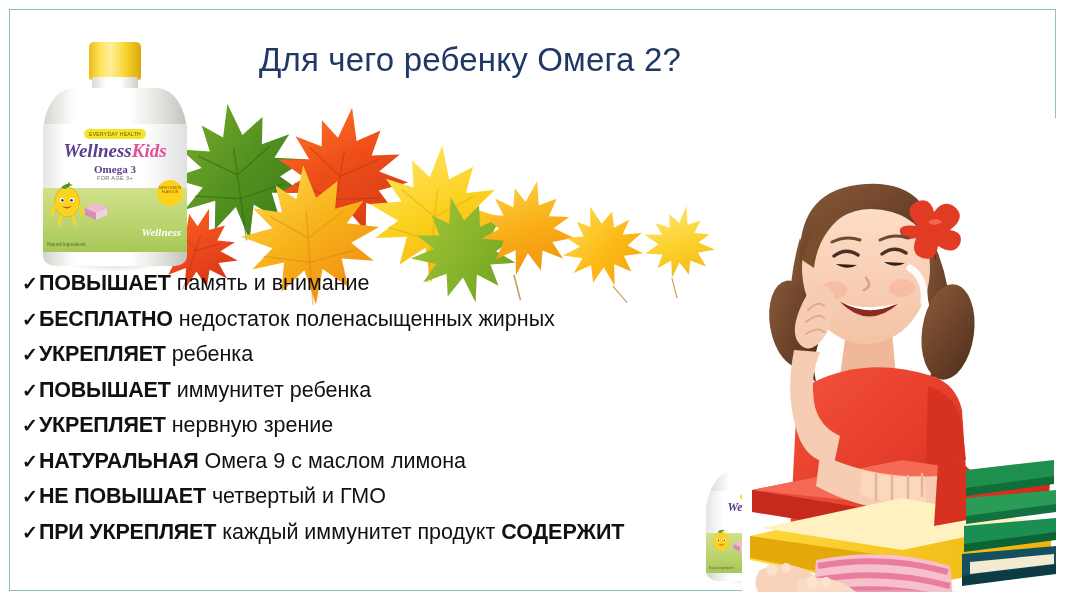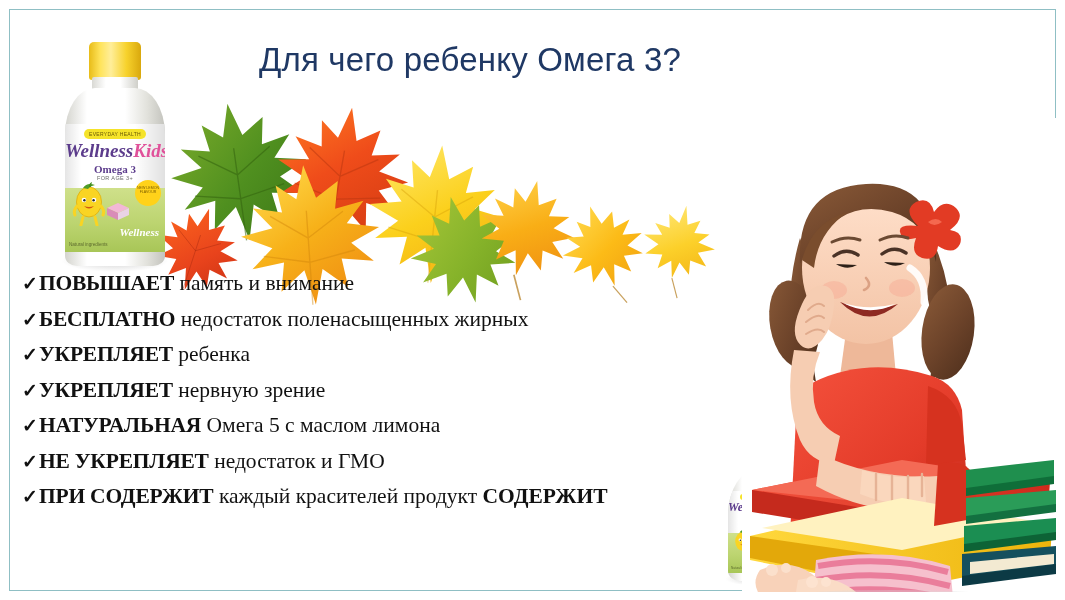--- a/index.html
+++ b/index.html
@@ -76,21 +76,21 @@
 
   
   #bullets {
     position: absolute;
     left: 22px;
     top: 266px;
     width: 730px;
   }
   .bullet-line {
     display: block;
-    font-family: Liberation Serif, serif;
+    font-family: Liberation Sans, sans-serif;
     font-size: 21.5px;
     line-height: 34.5px;
     color: #111111;
     white-space: nowrap;
   }
   .bullet-line .check {
     font-size: 19px;
     font-weight: 700;
     color: #111111;
     margin-right: 1px;
@@ -128,20 +128,21 @@
     background: linear-gradient(to right,#d9d9d4 0%, #ffffff 30%, #ffffff 62%, #cfcfc9 100%);
     border-radius: 2px;
   }
   .bottle .body {
     position: absolute;
     left: 50%;
     transform: translateX(-50%);
     background: linear-gradient(to right,#d4d4ce 0%, #ffffff 22%, #ffffff 60%, #e2e2dc 82%, #c3c3bd 100%);
     border-radius: 30px 30px 12px 12px / 46px 46px 10px 10px;
     overflow: hidden;
+    padding-left: 44px;
   }
   .bottle .label {
     position: absolute;
     left: 0; right: 0;
     background: linear-gradient(to right, rgba(0,0,0,0.10) 0%, rgba(255,255,255,0) 16%, rgba(255,255,255,0) 70%, rgba(0,0,0,0.12) 100%), #ffffff;
   }
   .bottle .label-green {
     position: absolute; left: 0; right: 0; bottom: 0;
     background: linear-gradient(to bottom, #cfe08a 0%, #bcd470 55%, #a8c657 100%);
   }
@@ -558,40 +559,43 @@
         <path d="M220 436 l94 -8 l0 22 l-94 12z" fill="#15505e"></path>
         <path d="M220 458 l94 -12 l0 10 l-94 12z" fill="#0c3a45"></path>
         <path d="M228 444 l84 -8 l0 10 l-84 10z" fill="#f3ead2"></path>
       </g>
 
       <ellipse cx="150" cy="486" rx="150" ry="14" fill="#d9d9d9" opacity="0.35"></ellipse>
     </svg>
   </div>
 
   <div class="title-block">
-    <div class="main-title">Для чего ребенку Омега 3?</div>
+    <div class="main-title">Для чего ребенку Омега 2?</div>
   </div>
 
   <div id="bullets">
     <div class="bullet-line">
       <span class="check">✓</span><span class="lead">ПОВЫШАЕТ</span><span class="rest"> память и внимание</span>
     </div>
     <div class="bullet-line">
       <span class="check">✓</span><span class="lead">БЕСПЛАТНО</span><span class="rest"> недостаток поленасыщенных жирных</span>
     </div>
     <div class="bullet-line">
       <span class="check">✓</span><span class="lead">УКРЕПЛЯЕТ</span><span class="rest"> ребенка</span>
     </div>
     <div class="bullet-line">
+      <span class="check">✓</span><span class="lead">ПОВЫШАЕТ</span><span class="rest"> иммунитет ребенка</span>
+    </div>
+    <div class="bullet-line">
       <span class="check">✓</span><span class="lead">УКРЕПЛЯЕТ</span><span class="rest"> нервную зрение</span>
     </div>
     <div class="bullet-line">
-      <span class="check">✓</span><span class="lead">НАТУРАЛЬНАЯ</span><span class="rest"> Омега 5 с маслом лимона</span>
-    </div>
-    <div class="bullet-line">
-      <span class="check">✓</span><span class="lead">НЕ УКРЕПЛЯЕТ</span><span class="rest"> недостаток и ГМО</span>
-    </div>
-    <div class="bullet-line">
-      <span class="check">✓</span><span class="lead">ПРИ СОДЕРЖИТ</span><span class="rest"> каждый красителей продукт </span><span class="tail">СОДЕРЖИТ</span>
+      <span class="check">✓</span><span class="lead">НАТУРАЛЬНАЯ</span><span class="rest"> Омега 9 с маслом лимона</span>
+    </div>
+    <div class="bullet-line">
+      <span class="check">✓</span><span class="lead">НЕ ПОВЫШАЕТ</span><span class="rest"> четвертый и ГМО</span>
+    </div>
+    <div class="bullet-line">
+      <span class="check">✓</span><span class="lead">ПРИ УКРЕПЛЯЕТ</span><span class="rest"> каждый иммунитет продукт </span><span class="tail">СОДЕРЖИТ</span>
     </div>
   </div>
 
 </div>
 
 </body></html>

